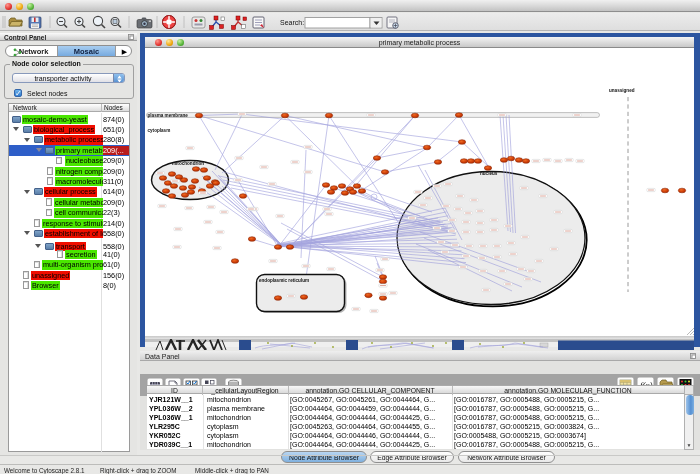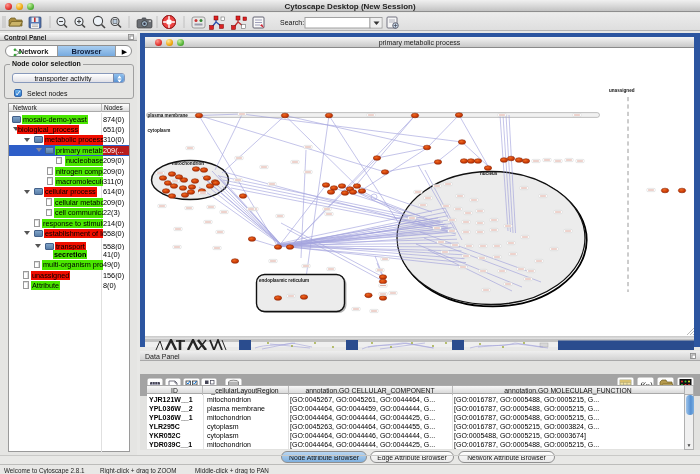--- a/index.html
+++ b/index.html
@@ -45,21 +45,20 @@
 #dsb{left:684px;top:385px;width:10px;height:65px;background:#f0f0f0;border:1px solid #b0b0b0;}
 #dsb .thumb{position:absolute;left:0.5px;top:9px;width:8px;height:20px;border-radius:4px;background:linear-gradient(90deg,#9fc4ea,#5590d2 60%,#7db0e2);}
 .btab{position:absolute;top:451px;height:12px;border:1px solid #8f8f8f;border-radius:6px;background:linear-gradient(#ffffff,#e8e8e8);font-size:6.8px;color:#111;text-align:center;line-height:11px;}
 #statusbar{left:0;top:465px;width:700px;height:9px;font-size:6.3px;color:#222;}
 </style></head>
 <body>
 <div class="abs" id="titlebar">
   <div class="light" style="left:5px;background:radial-gradient(circle at 35% 30%,#ff9890,#e33430 60%,#a01410);"></div>
   <div class="light" style="left:16px;background:radial-gradient(circle at 35% 30%,#ffe9a0,#f0a810 60%,#c07b00);"></div>
   <div class="light" style="left:27px;background:radial-gradient(circle at 35% 30%,#c8f0a0,#58b63c 60%,#2c8012);"></div>
-  <div class="t">Cytoscape Desktop (New Session)</div>
 </div>
 <div class="abs" id="toolbar">
 <svg width="700" height="18" viewBox="0 0 700 18">
 <line x1="3" y1="3" x2="3" y2="15" stroke="#bbb" stroke-width="1"></line>
       <line x1="5" y1="3" x2="5" y2="15" stroke="#bbb" stroke-width="1"></line>
 <g>
         <path d="M9 7l2-2h4l1 2h6v6H9z" fill="#a88c40" stroke="#6b5a20" stroke-width="0.7"></path>
         <path d="M9 13l2.5-4.5h11L20 13z" fill="#cbb469" stroke="#6b5a20" stroke-width="0.7"></path>
       </g>
 <g>
@@ -158,21 +157,21 @@
     </svg>
   </div>
 <div class="abs" id="tabs">
 <div style="position:absolute;left:0;top:0;width:52px;height:12px;border-right:1px solid #999;font-size:7.5px;font-weight:bold;color:#222;text-align:center;line-height:11px;">&nbsp;&nbsp;Network</div>
 <svg style="position:absolute;left:7px;top:2px;" width="9" height="9" viewBox="0 0 9 9">
       <circle cx="2" cy="1.8" r="1.4" fill="#3a3"></circle>
       <circle cx="2" cy="7.2" r="1.4" fill="#3a3"></circle>
       <circle cx="6.8" cy="4.5" r="1.4" fill="#3a3"></circle>
       <path d="M2 1.8L6.8 4.5L2 7.2" stroke="#777" fill="none" stroke-width="0.8"></path>
     </svg>
-<div style="position:absolute;left:52px;top:0;width:58px;height:12px;background:linear-gradient(#a8cdf0,#6da3dc);border-right:1px solid #999;font-size:7.5px;font-weight:bold;color:#102040;text-align:center;line-height:11px;">Browser</div>
+<div style="position:absolute;left:52px;top:0;width:58px;height:12px;background:linear-gradient(#a8cdf0,#6da3dc);border-right:1px solid #999;font-size:7.5px;font-weight:bold;color:#102040;text-align:center;line-height:11px;">Mosaic</div>
 <div style="position:absolute;left:110px;top:0;width:17px;height:12px;font-size:7px;color:#000;text-align:center;line-height:12px;">▶</div>
 </div>
 <div class="abs" id="grpbox"></div>
 <div class="abs" id="grplab">Node color selection</div>
 <div class="abs" id="combo">
     <div class="txt">transporter activity</div>
     <div class="cap">
       <svg width="11" height="10" style="position:absolute;left:0;top:0;">
         <path d="M5.5 1.5l2.2 3h-4.4z" fill="#fff"></path>
         <path d="M5.5 8.5l2.2-3h-4.4z" fill="#fff"></path>
@@ -189,28 +188,28 @@
     </div>
 <i style="position:absolute;left:92px;top:9px;width:1px;height:340px;background:#e0e0e0;"></i>
     <div class="trow" style="top:10px;">
       <span class="fold" style="left:3px;"></span>
       <span class="lab grn" style="left:13px;">mosaic-demo-yeast</span>
       <span class="val">874(0)</span>
     </div>
 <div class="trow" style="top:20.4px;">
       <span class="tri" style="left:4px;"></span>
       <span class="fold" style="left:14px;"></span>
-      <span class="lab red" style="left:8px;">biological_process</span>
+      <span class="lab red" style="left:24px;">biological_process</span>
       <span class="val">651(0)</span>
     </div>
 <div class="trow" style="top:30.8px;">
       <span class="tri" style="left:15px;"></span>
       <span class="fold" style="left:25px;"></span>
       <span class="lab red" style="left:35px;">metabolic process</span>
-      <span class="val">310(0)</span>
+      <span class="val">280(8)</span>
     </div>
 <div class="trow" style="top:41.2px;background:#2e5ec8;">
       <span class="tri" style="left:27px;border-top-color:#889;"></span>
       <span class="fold" style="left:36px;"></span>
       <span class="lab grn" style="left:46px;">primary metabo</span>
       <span class="val" style="color:#fff;background:#b91c1c;">209(...</span>
     </div>
 <div class="trow" style="top:51.6px;">
       <span class="leaf" style="left:47px;"></span>
       <span class="lab grn" style="left:56px;">nucleobase-</span>
@@ -254,36 +253,36 @@
       <span class="val">558(0)</span>
     </div>
 <div class="trow" style="top:137px;">
       <span class="tri" style="left:26px;"></span>
       <span class="fold" style="left:36px;"></span>
       <span class="lab red" style="left:46px;">transport</span>
       <span class="val">558(0)</span>
     </div>
 <div class="trow" style="top:145.2px;">
       <span class="leaf" style="left:48px;"></span>
-      <span class="lab grn" style="left:44px;font-weight:bold;">secretion</span>
+      <span class="lab grn" style="left:56px;">secretion</span>
       <span class="val">41(0)</span>
     </div>
 <div class="trow" style="top:155.6px;">
       <span class="leaf" style="left:25px;"></span>
       <span class="lab grn" style="left:33px;">multi-organism pro</span>
-      <span class="val">49(0)</span>
+      <span class="val">61(0)</span>
     </div>
 <div class="trow" style="top:166px;">
       <span class="leaf" style="left:14px;"></span>
       <span class="lab red" style="left:22px;">unassigned</span>
       <span class="val">156(0)</span>
     </div>
 <div class="trow" style="top:176.4px;">
       <span class="leaf" style="left:14px;"></span>
-      <span class="lab grn" style="left:22px;">Attribute</span>
+      <span class="lab grn" style="left:22px;">Browser</span>
       <span class="val">8(0)</span>
     </div>
 </div>
 <div class="abs" id="mainframe"></div>
 <div class="abs" id="mftitle">
   <div class="light" style="left:10px;top:2px;background:radial-gradient(circle at 35% 30%,#ff9890,#e33430 60%,#a01410);"></div>
   <div class="light" style="left:21px;top:2px;background:radial-gradient(circle at 35% 30%,#ffe9a0,#f0a810 60%,#c07b00);"></div>
   <div class="light" style="left:32px;top:2px;background:radial-gradient(circle at 35% 30%,#c8f0a0,#58b63c 60%,#2c8012);"></div>
   <div class="t">primary metabolic process</div>
 </div>

